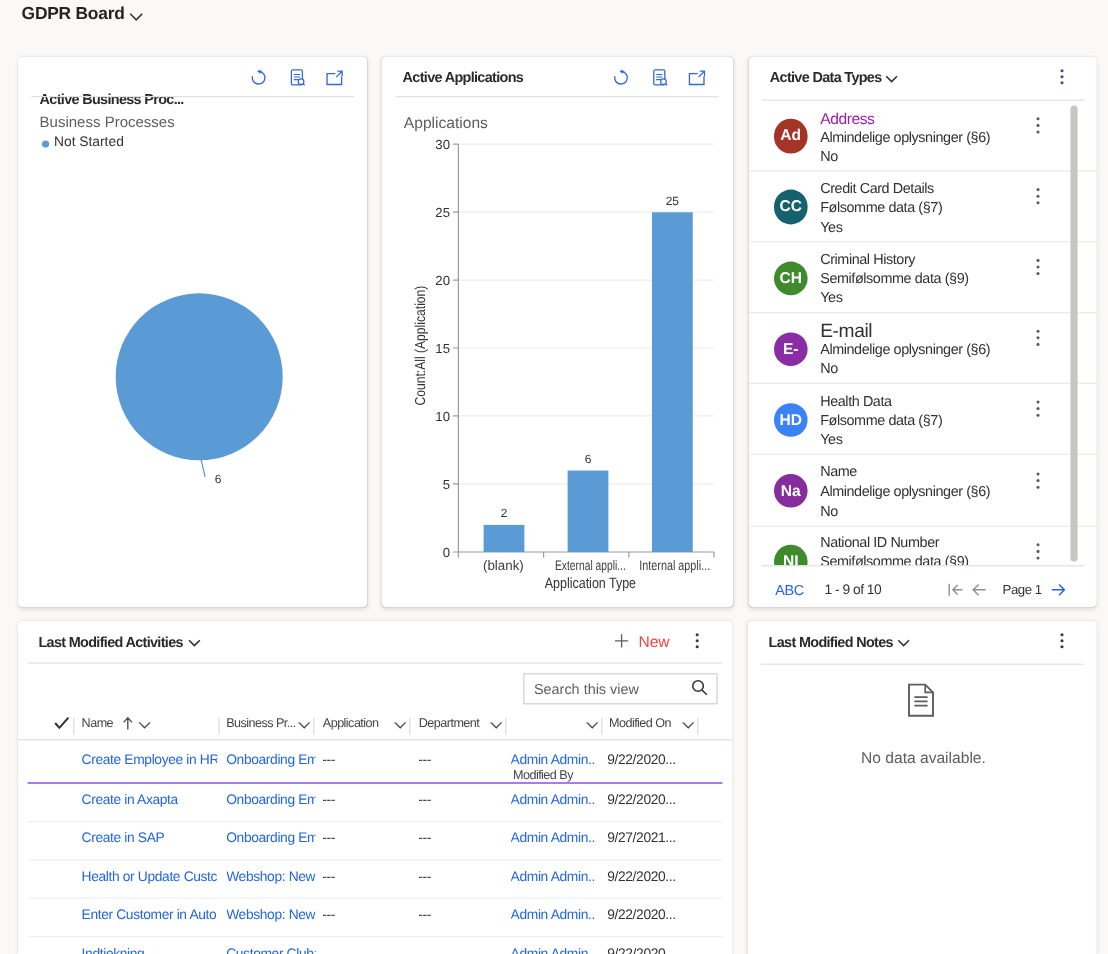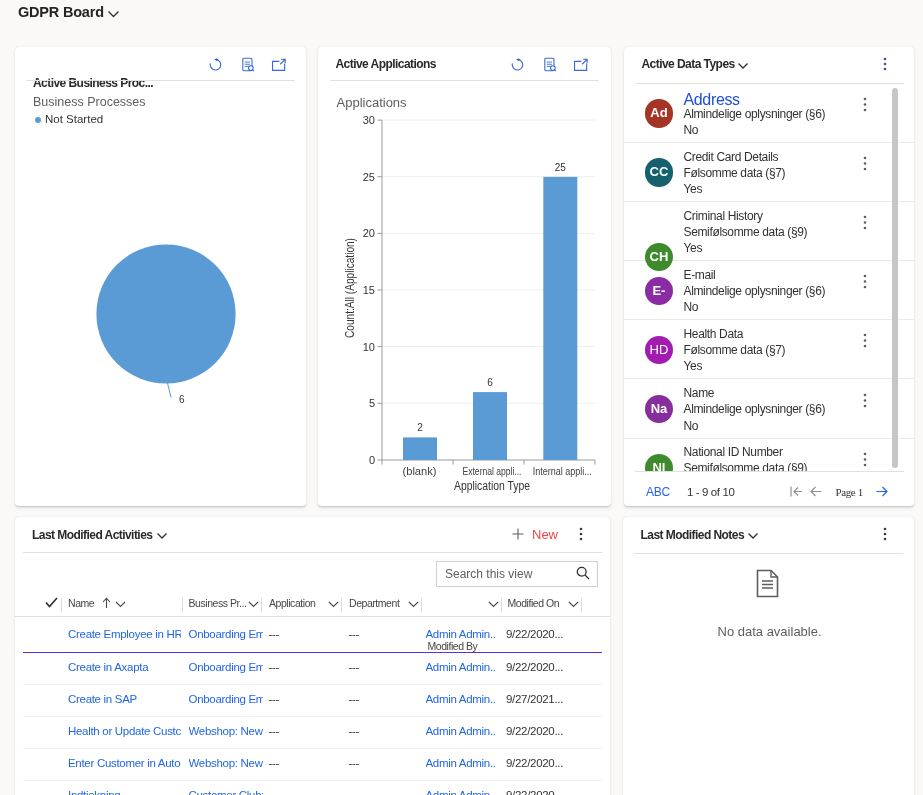--- a/index.html
+++ b/index.html
@@ -129,64 +129,64 @@
   <svg class="abs" style="left:259px; top:10px;" width="4" height="14" viewBox="0 0 4 14">
         <circle cx="2" cy="2" r="1.3" fill="#49478e"></circle>
         <circle cx="2" cy="7" r="1.3" fill="#49478e"></circle>
         <circle cx="2" cy="12" r="1.3" fill="#49478e"></circle>
       </svg>
   <div class="pdiv" style="left:11px; top:36px; width:269px;"></div>
   <div id="dtlist">
         <div style="position:absolute; left:0; top:37px; width:290.5px; height:387.3px; overflow:hidden;">
           <div style="position:absolute; left:0; top:0px; width:290.5px; height:59.1px; border-bottom:1px solid #eceae8;">
             <div style="position:absolute; left:21.2px; top:15.4px; width:28.5px; height:28.5px; border-radius:50%; background:#A43425; color:#fff; font-size:13px; font-weight:bold; text-align:center; line-height:28.5px;">Ad</div>
-            <div style="position:absolute; left:60px; top:6.5px; font-size:16px; color:#1d4ed8; white-space:nowrap; letter-spacing:-0.35px;">Address</div>
+            <div style="position:absolute; left:60px; top:6.5px; font-size:13px; color:#a21caf; white-space:nowrap; letter-spacing:-0.35px;">Address</div>
             <div style="position:absolute; left:60px; top:22.8px; font-size:12px; color:#323130; white-space:nowrap; letter-spacing:-0.35px;">Almindelige oplysninger (§6)</div>
             <div style="position:absolute; left:60px; top:39px; font-size:12px; color:#323130; white-space:nowrap; letter-spacing:-0.35px;">No</div>
             <svg style="position:absolute; left:239px; top:13px;" width="4" height="15" viewBox="0 0 4 15">
               <circle cx="2" cy="2" r="1.3" fill="#605e5c"></circle>
               <circle cx="2" cy="7.5" r="1.3" fill="#605e5c"></circle>
               <circle cx="2" cy="13" r="1.3" fill="#605e5c"></circle>
             </svg>
           </div>
           <div style="position:absolute; left:0; top:59.1px; width:290.5px; height:59.1px; border-bottom:1px solid #eceae8;">
             <div style="position:absolute; left:21.2px; top:15.4px; width:28.5px; height:28.5px; border-radius:50%; background:#16616E; color:#fff; font-size:13px; font-weight:bold; text-align:center; line-height:28.5px;">CC</div>
             <div style="position:absolute; left:60px; top:6.5px; font-size:12px; color:#323130; white-space:nowrap; letter-spacing:-0.35px;">Credit Card Details</div>
             <div style="position:absolute; left:60px; top:22.8px; font-size:12px; color:#323130; white-space:nowrap; letter-spacing:-0.35px;">Følsomme data (§7)</div>
             <div style="position:absolute; left:60px; top:39px; font-size:12px; color:#323130; white-space:nowrap; letter-spacing:-0.35px;">Yes</div>
             <svg style="position:absolute; left:239px; top:13px;" width="4" height="15" viewBox="0 0 4 15">
               <circle cx="2" cy="2" r="1.3" fill="#605e5c"></circle>
               <circle cx="2" cy="7.5" r="1.3" fill="#605e5c"></circle>
               <circle cx="2" cy="13" r="1.3" fill="#605e5c"></circle>
             </svg>
           </div>
           <div style="position:absolute; left:0; top:118.2px; width:290.5px; height:59.1px; border-bottom:1px solid #eceae8;">
-            <div style="position:absolute; left:21.2px; top:15.4px; width:28.5px; height:28.5px; border-radius:50%; background:#3F8A2D; color:#fff; font-size:13px; font-weight:bold; text-align:center; line-height:28.5px;margin-top:25px;">CH</div>
+            <div style="position:absolute; left:21.2px; top:15.4px; width:28.5px; height:28.5px; border-radius:50%; background:#3F8A2D; color:#fff; font-size:13px; font-weight:bold; text-align:center; line-height:28.5px;">CH</div>
             <div style="position:absolute; left:60px; top:6.5px; font-size:12px; color:#323130; white-space:nowrap; letter-spacing:-0.35px;">Criminal History</div>
             <div style="position:absolute; left:60px; top:22.8px; font-size:12px; color:#323130; white-space:nowrap; letter-spacing:-0.35px;">Semifølsomme data (§9)</div>
             <div style="position:absolute; left:60px; top:39px; font-size:12px; color:#323130; white-space:nowrap; letter-spacing:-0.35px;">Yes</div>
             <svg style="position:absolute; left:239px; top:13px;" width="4" height="15" viewBox="0 0 4 15">
               <circle cx="2" cy="2" r="1.3" fill="#605e5c"></circle>
               <circle cx="2" cy="7.5" r="1.3" fill="#605e5c"></circle>
               <circle cx="2" cy="13" r="1.3" fill="#605e5c"></circle>
             </svg>
           </div>
           <div style="position:absolute; left:0; top:177.3px; width:290.5px; height:59.1px; border-bottom:1px solid #eceae8;">
             <div style="position:absolute; left:21.2px; top:15.4px; width:28.5px; height:28.5px; border-radius:50%; background:#8A2DA5; color:#fff; font-size:13px; font-weight:bold; text-align:center; line-height:28.5px;">E-</div>
-            <div style="position:absolute; left:60px; top:6.5px; font-size:12px; color:#323130; white-space:nowrap; letter-spacing:-0.35px;">E-mail</div>
+            <div style="position:absolute; left:60px; top:6.5px; font-size:16px; color:#323130; white-space:nowrap; letter-spacing:-0.35px;">E-mail</div>
             <div style="position:absolute; left:60px; top:22.8px; font-size:12px; color:#323130; white-space:nowrap; letter-spacing:-0.35px;">Almindelige oplysninger (§6)</div>
             <div style="position:absolute; left:60px; top:39px; font-size:12px; color:#323130; white-space:nowrap; letter-spacing:-0.35px;">No</div>
             <svg style="position:absolute; left:239px; top:13px;" width="4" height="15" viewBox="0 0 4 15">
               <circle cx="2" cy="2" r="1.3" fill="#605e5c"></circle>
               <circle cx="2" cy="7.5" r="1.3" fill="#605e5c"></circle>
               <circle cx="2" cy="13" r="1.3" fill="#605e5c"></circle>
             </svg>
           </div>
           <div style="position:absolute; left:0; top:236.4px; width:290.5px; height:59.1px; border-bottom:1px solid #eceae8;">
-            <div style="position:absolute; left:21.2px; top:15.4px; width:28.5px; height:28.5px; border-radius:50%; background:#a21caf; color:#fff; font-size:13px; font-weight:normal; text-align:center; line-height:28.5px;">HD</div>
+            <div style="position:absolute; left:21.2px; top:15.4px; width:28.5px; height:28.5px; border-radius:50%; background:#3b82f6; color:#fff; font-size:13px; font-weight:bold; text-align:center; line-height:28.5px;">HD</div>
             <div style="position:absolute; left:60px; top:6.5px; font-size:12px; color:#323130; white-space:nowrap; letter-spacing:-0.35px;">Health Data</div>
             <div style="position:absolute; left:60px; top:22.8px; font-size:12px; color:#323130; white-space:nowrap; letter-spacing:-0.35px;">Følsomme data (§7)</div>
             <div style="position:absolute; left:60px; top:39px; font-size:12px; color:#323130; white-space:nowrap; letter-spacing:-0.35px;">Yes</div>
             <svg style="position:absolute; left:239px; top:13px;" width="4" height="15" viewBox="0 0 4 15">
               <circle cx="2" cy="2" r="1.3" fill="#605e5c"></circle>
               <circle cx="2" cy="7.5" r="1.3" fill="#605e5c"></circle>
               <circle cx="2" cy="13" r="1.3" fill="#605e5c"></circle>
             </svg>
           </div>
           <div style="position:absolute; left:0; top:295.5px; width:290.5px; height:59.1px; border-bottom:1px solid #eceae8;">
@@ -216,21 +216,21 @@
   <div class="abs" style="left:11px; top:424px; width:269px; height:1px; background:#e3e1df;"></div>
   <div class="abs" style="left:268px; top:41px; width:6px; height:380px; border-radius:3px; background:#c8c6c4;"></div>
   <div class="abs nowrap link" style="left:22.6px; top:438px; font-size:12px; letter-spacing:-0.3px;">ABC</div>
   <div class="abs nowrap" style="left:63.5px; top:438.5px; font-size:11.5px; letter-spacing:-0.4px; color:#333;">1 - 9 of 10</div>
   <svg class="abs" style="left:166px; top:438.5px;" width="13" height="11" viewBox="0 0 13 11">
         <path d="M1 0.5 V10.5 M12 5.5 H4 M8 1.5 L4 5.5 L8 9.5" fill="none" stroke="#909090" stroke-width="1.2"></path>
       </svg>
   <svg class="abs" style="left:186.7px; top:438.5px;" width="12" height="11" viewBox="0 0 12 11">
         <path d="M11.5 5.5 H1 M5.5 1 L1 5.5 L5.5 10" fill="none" stroke="#909090" stroke-width="1.2"></path>
       </svg>
-  <div class="abs nowrap" style="left:212px; top:439px; font-size:11px; letter-spacing:-0.4px; color:#333;font-family:Liberation Serif, serif;">Page 1</div>
+  <div class="abs nowrap" style="left:212px; top:439px; font-size:11px; letter-spacing:-0.4px; color:#333;">Page 1</div>
   <svg class="abs" style="left:252.4px; top:438.5px;" width="12" height="11" viewBox="0 0 12 11">
         <path d="M0.5 5.5 H11 M6.5 1 L11 5.5 L6.5 10" fill="none" stroke="#2266E3" stroke-width="1.2"></path>
       </svg>
 </div>
 
 <div class="panel" id="p4" style="left:11px; top:517px; width:595px; height:278px; border-bottom-left-radius:0; border-bottom-right-radius:0;">
   <div class="ptitle" style="left:17px; top:11px;">Last Modified Activities</div>
   <svg class="abs" style="left:141px; top:15px;" width="12" height="8" viewBox="0 0 12 8">
         <path d="M1.5 1.5 L6 6 L10.5 1.5" fill="none" stroke="#323130" stroke-width="1.3"></path>
       </svg>

